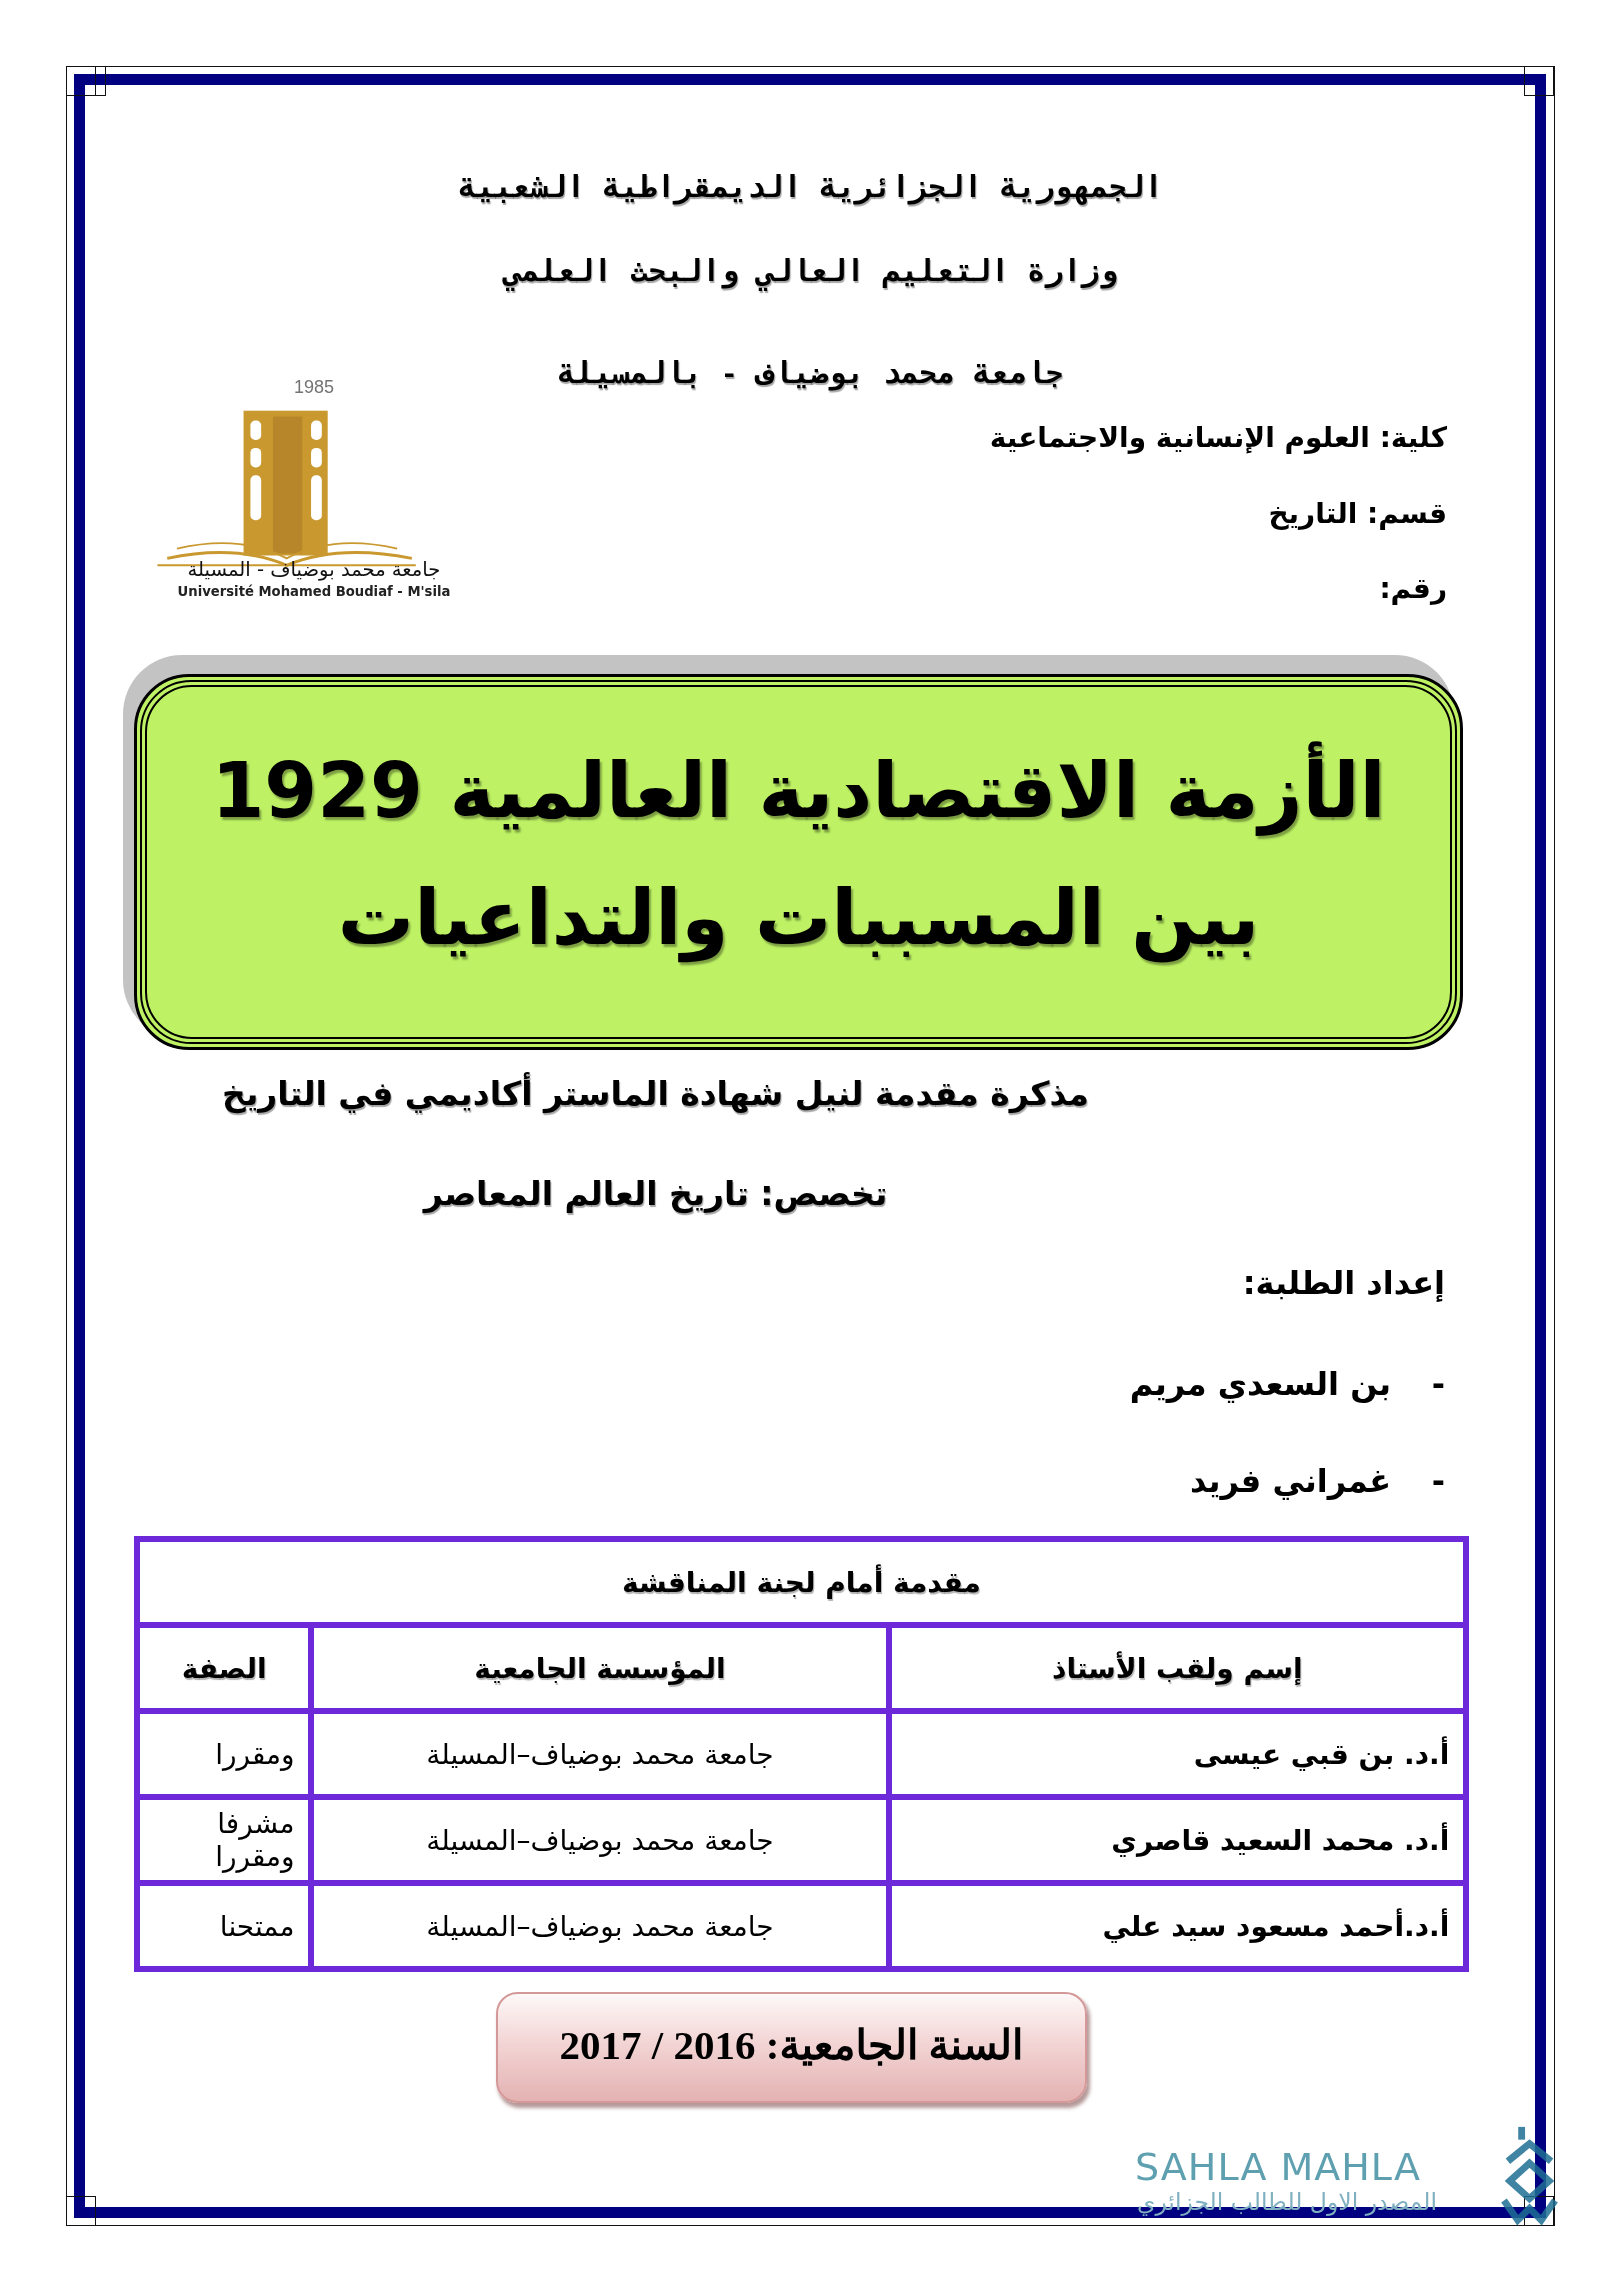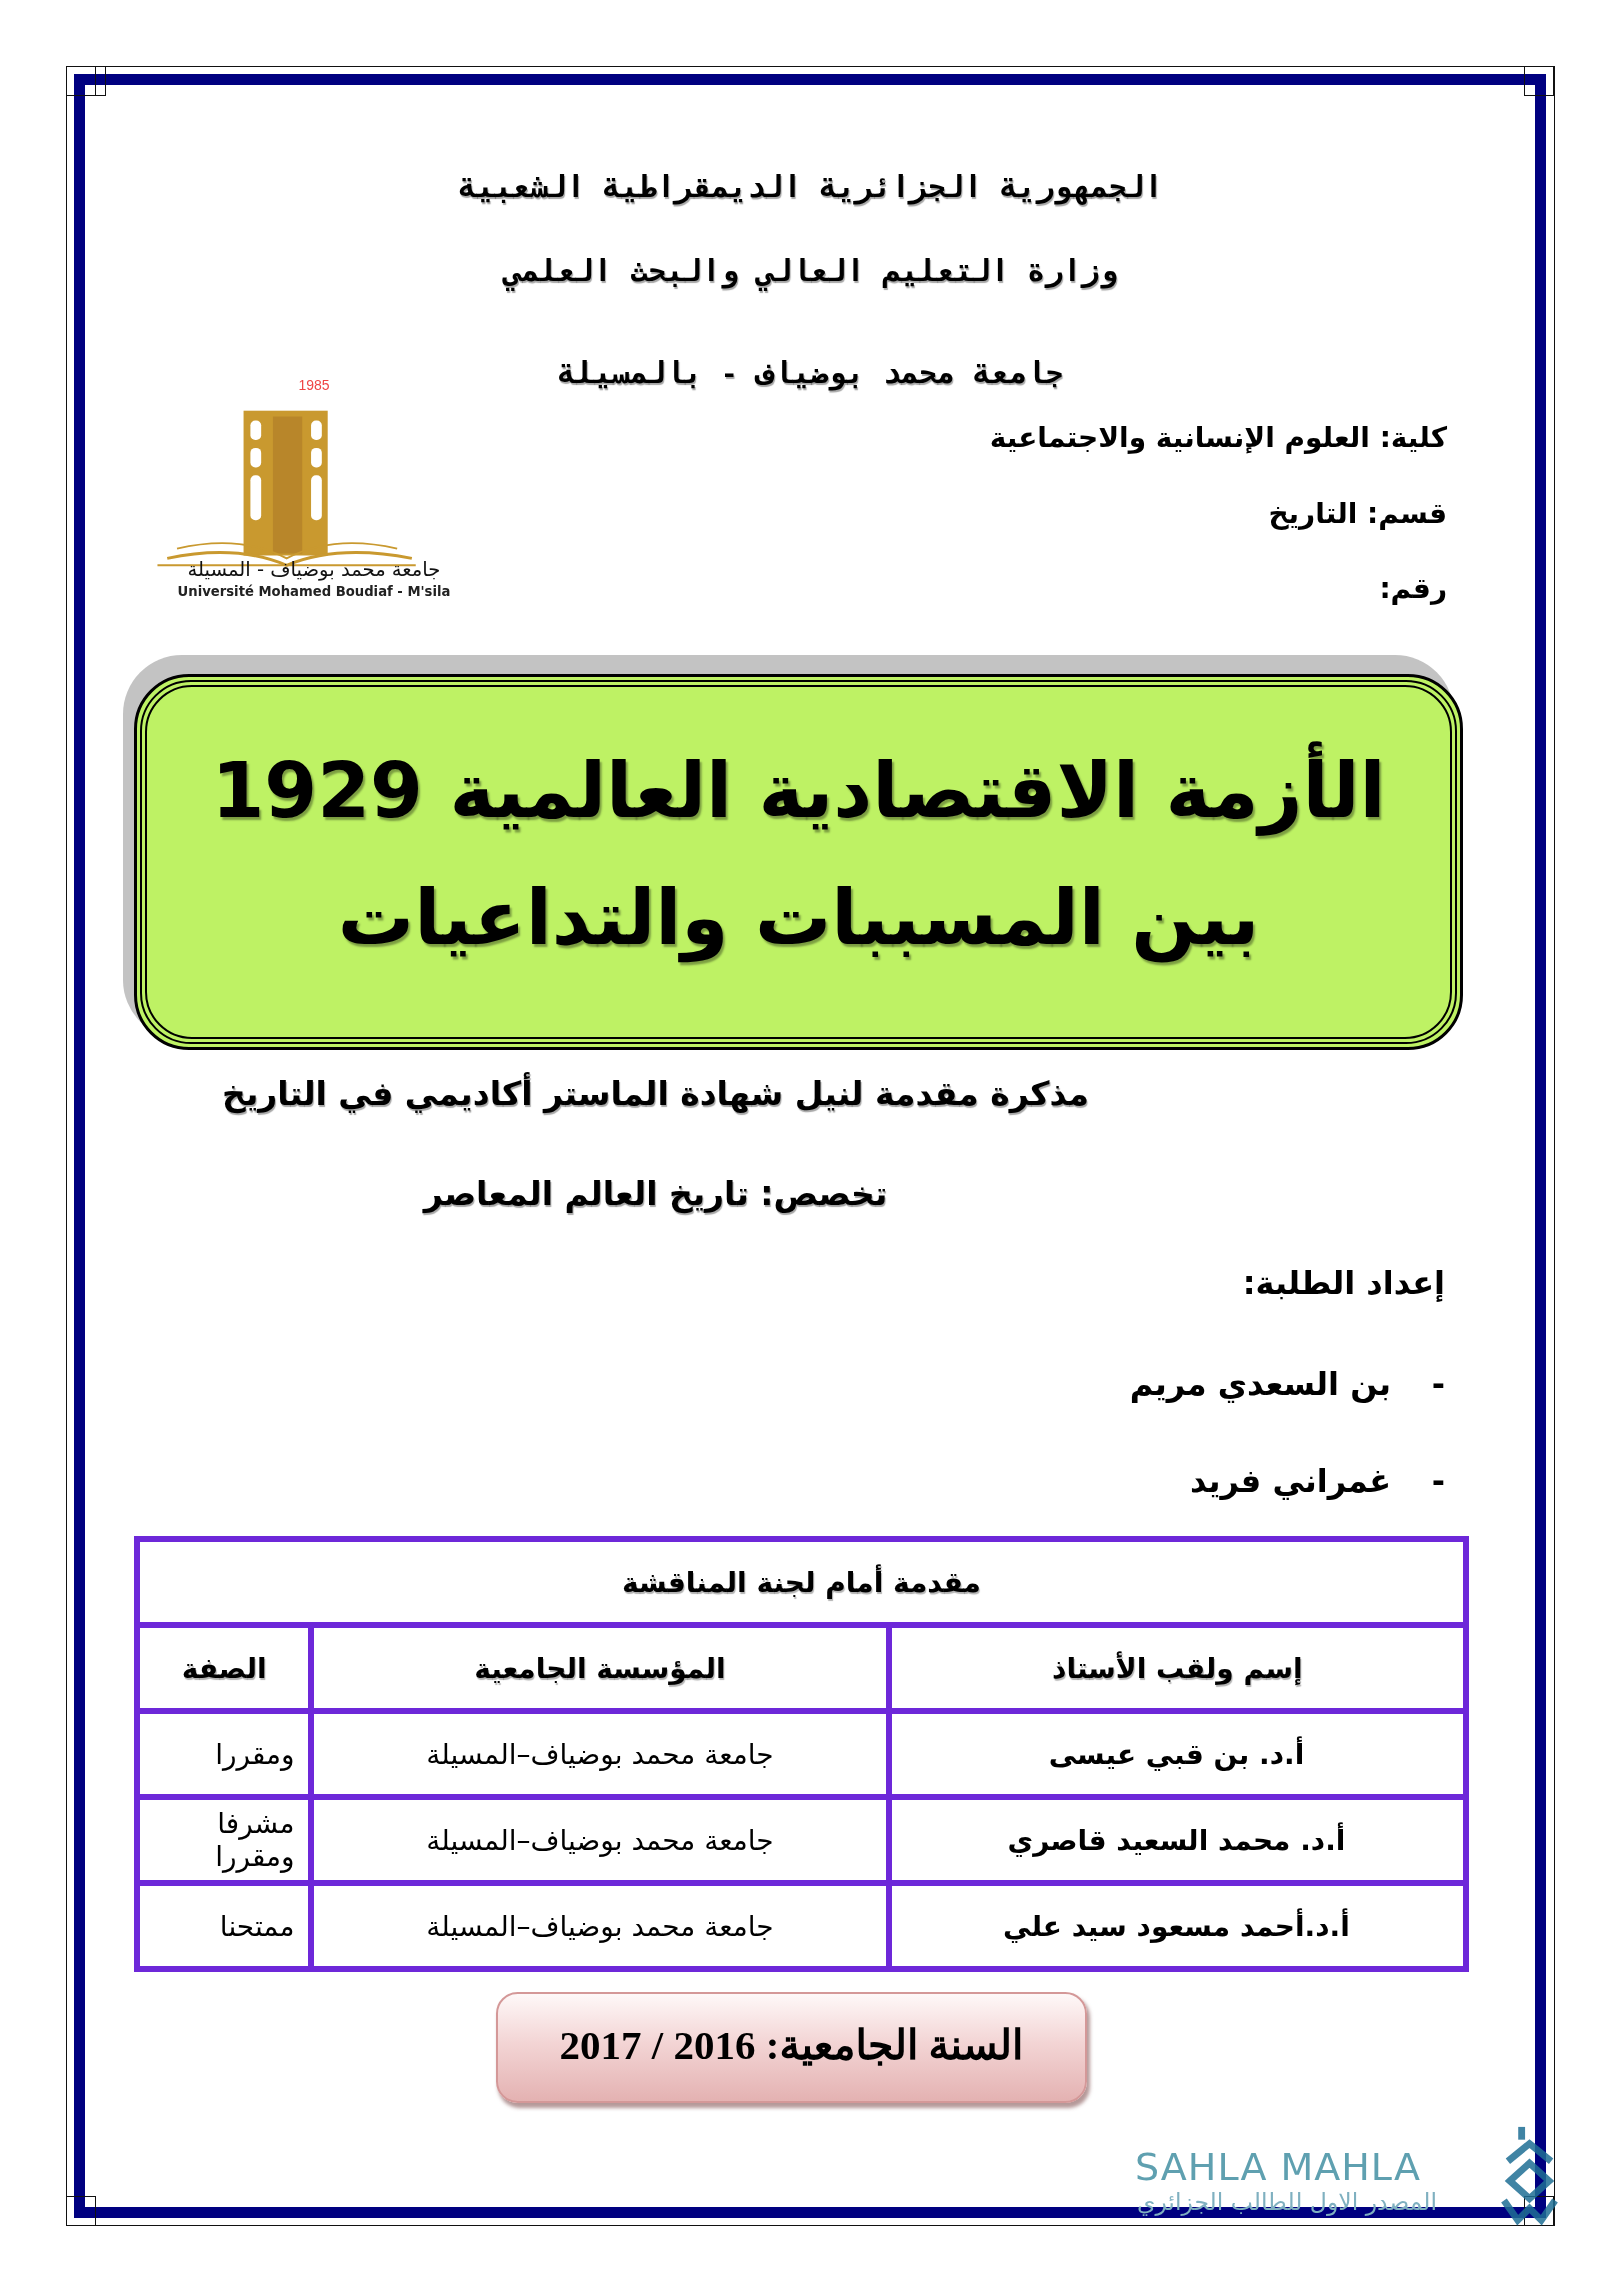--- a/index.html
+++ b/index.html
@@ -14,21 +14,21 @@
   .corner { position: absolute; width: 30px; height: 30px; border: 1.5px solid #111; box-sizing: border-box; background: transparent; }
 
   .rtl { direction: rtl; unicode-bidi: embed; font-family: Liberation Mono, monospace; }
 
   .hdr-line { position: absolute; left: 0; width: 1621px; text-align: center; font-weight: bold;
               font-size: 30px; text-shadow: 1px 2px 1px rgba(0,0,0,0.35); }
   .hdr-line span { display: inline-block; }
 
   .logo { position: absolute; left: 157px; top: 377px; width: 314px; height: 225px; }
   .logo-year { position: absolute; left: 0; width: 314px; top: 0; text-align: center;
-               color: #ef4444; font-size: 14px; font-family: "Liberation Sans", sans-serif; }
+               color: #737373; font-size: 18px; font-family: "Liberation Sans", sans-serif; }
   .logo-ar { position: absolute; left: 0; width: 314px; top: 181px; text-align: center;
              font-size: 19.6px; color: #111; direction: rtl; }
   .logo-fr { position: absolute; left: 0; width: 314px; top: 207px; text-align: center;
              font-size: 13.2px; color: #222; font-weight: bold; font-family: "DejaVu Sans", sans-serif; }
 
   .fac-line { position: absolute; right: 174px; font-weight: bold; font-size: 28px; direction: rtl; text-align: right; }
 
   .title-shadow { position: absolute; left: 123px; top: 655px; width: 1331px; height: 384px;
                   border-radius: 59px; background: #c3c3c3; }
   .title-box { position: absolute; left: 134px; top: 674px; width: 1329px; height: 376px;
@@ -44,21 +44,21 @@
               font-size: 33px; direction: rtl; text-shadow: 1px 2px 1px rgba(0,0,0,0.35); }
 
   .students-label { position: absolute; right: 176px; top: 1264px; font-weight: bold; font-size: 32px; direction: rtl; }
   .student { position: absolute; right: 230px; font-weight: bold; font-size: 32px; direction: rtl; }
   .student .dash { position: absolute; right: -54px; top: 0; }
 
   table.jury { position: absolute; left: 134px; top: 1536px; width: 1335px; border-collapse: collapse;
                direction: rtl; font-size: 28px; }
   table.jury td, table.jury th { border: 6px solid #6d28d9; padding: 0 13.7px; height: 80px; }
   table.jury th { font-weight: bold; text-align: center; text-shadow: 1px 2px 1px rgba(0,0,0,0.3); }
-  table.jury td.name { font-weight: bold; text-align: center; padding-left: 12px; }
+  table.jury td.name { font-weight: bold; text-align: right; padding-left: 12px; }
   table.jury td.inst { text-align: center; }
   table.jury td.role { text-align: right; }
 
   .year-box { position: absolute; left: 496px; top: 1992px; width: 591px; height: 111px;
               border-radius: 21.6px; border: 2px solid #d49898; box-sizing: border-box;
               background: linear-gradient(to bottom, #fef8f8 0%, #f3d5d5 45%, #e4b2b2 100%);
               box-shadow: 2.9px 4.9px 3.9px rgba(120,70,70,0.55); }
   .year-text { position: absolute; left: 0; top: 27.4px; width: 100%; text-align: center;
                font-family: "Liberation Serif", serif; font-weight: bold; font-size: 41px; direction: rtl; }
 

